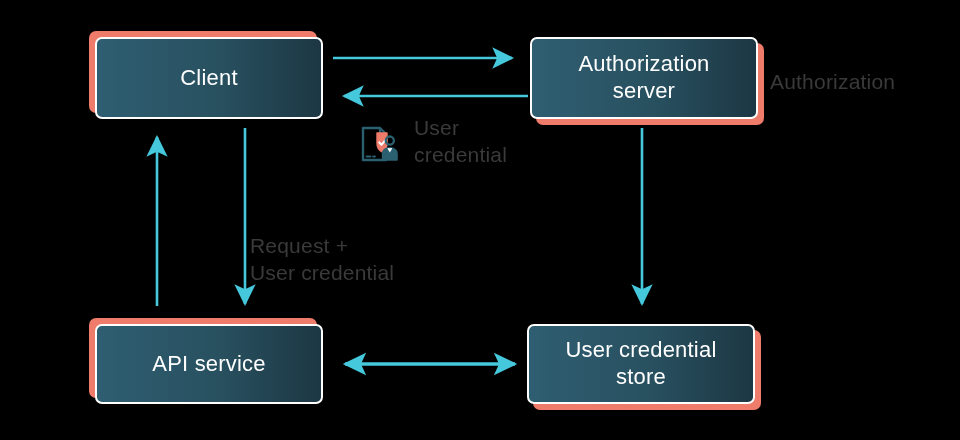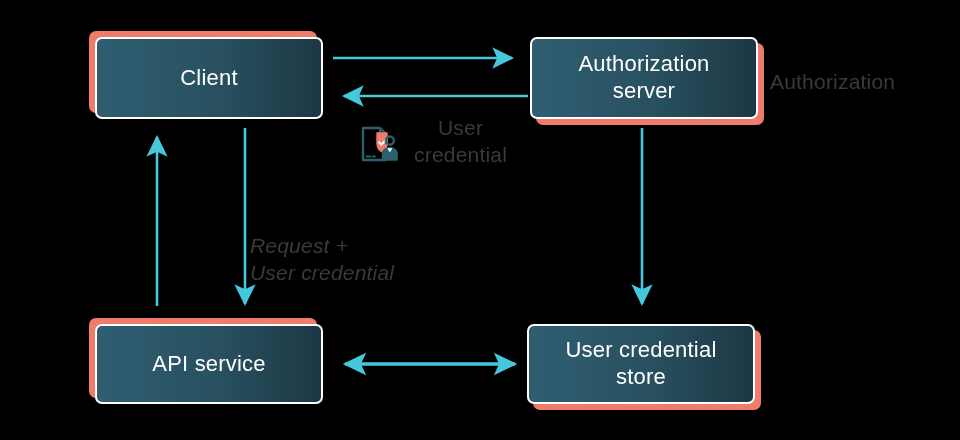--- a/index.html
+++ b/index.html
@@ -77,22 +77,22 @@
   .note {
     position: absolute;
     color: #3a3a3a;
     font-size: 21px;
     line-height: 1.3;
     white-space: pre-line;
     letter-spacing: 0.2px;
   }
   #note-authorization   { left: 770px; top: 52px;  }
   #note-authentication  { left: 128px; top: 394px; }
-  #note-usercred        { left: 414px; top: 98px; text-align: center;  }
-  #note-request         { left: 250px; top: 216px; font-style: italic; }
+  #note-usercred        { left: 414px; top: 98px;  }
+  #note-request         { left: 250px; top: 216px; }
 
   
   #icon-user-credential {
     position: absolute;
     left: 358px;
     top: 108px;
     width: 42px;
     height: 42px;
   }
 </style>

